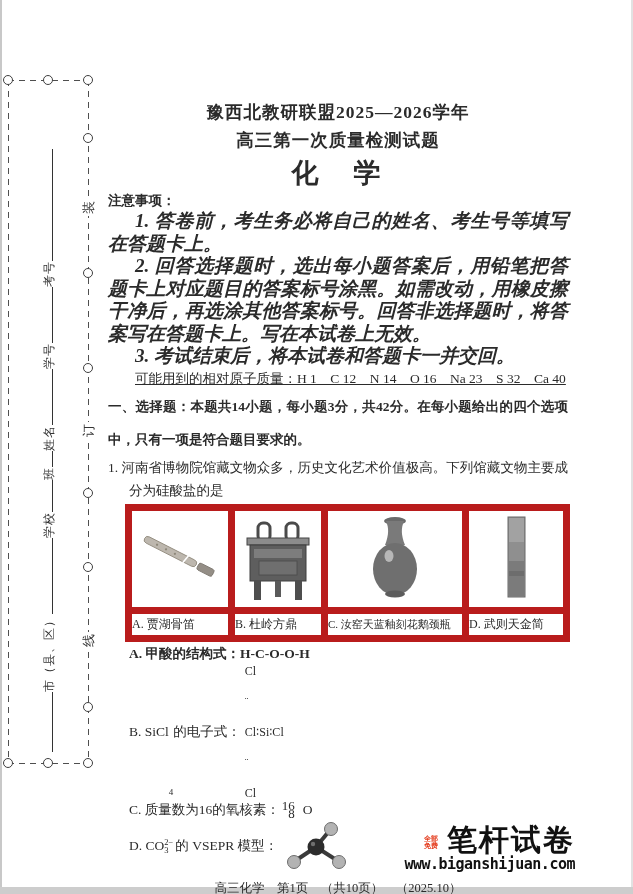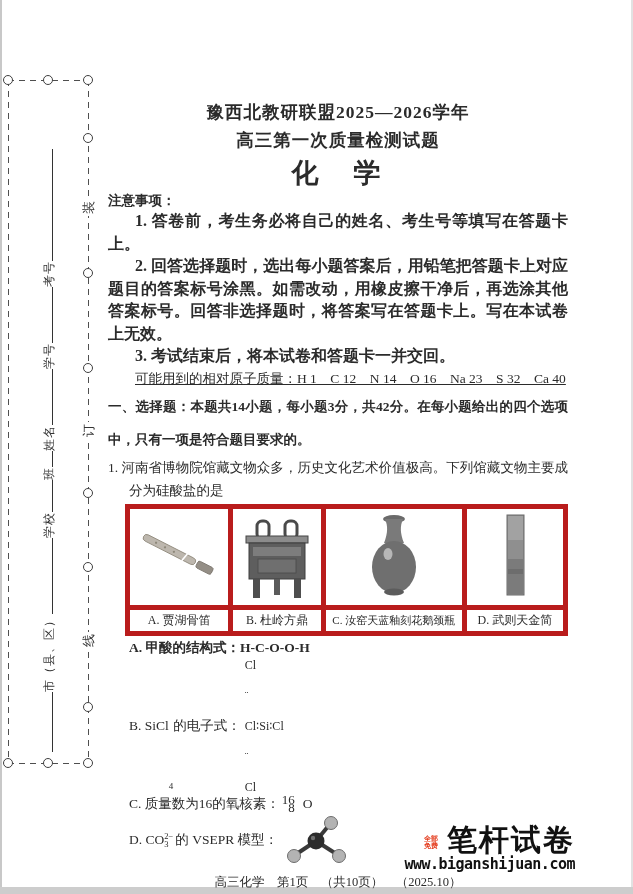--- a/index.html
+++ b/index.html
@@ -28,32 +28,32 @@
     transform:rotate(-90deg);background:#fff;text-align:center;
     font-size:13px;color:#333;
   }
 
   
   .content{position:absolute;left:108px;top:98px;width:460px;font-size:13.5px;}
   .content p,.content div{margin:0;}
   .t1{font-size:17.5px;font-weight:bold;text-align:center;line-height:28px;letter-spacing:1px;}
   .subject{font-size:27px;font-weight:bold;text-align:center;line-height:38px;letter-spacing:4px;}
   .notice-h{font-weight:bold;line-height:18px;font-size:13.5px;}
-  .notice-p{line-height:22.5px;text-indent:27px;text-align:justify;font-weight:bold;font-size:16px;}
+  .notice-p{line-height:22.5px;text-indent:27px;text-align:justify;font-weight:bold;font-size:19px;font-style:italic;}
   .masses{line-height:22px;text-indent:27px;text-decoration:underline;}
   .section-h{line-height:33px;font-weight:bold;text-align:justify;}
   .stem{line-height:23px;padding-left:21px;text-indent:-21px;text-align:justify;}
   .q2-stem{margin-top:12px !important;}
   .opt{margin-left:21px !important;line-height:23px;font-weight:bold;}
   .opt-flex{display:flex;align-items:center;margin-left:21px !important;min-height:23px;}
   .opt-flex sub{font-size:9px;align-self:flex-end;margin-bottom:2px;}
 
   
   table.artifacts{border-collapse:collapse;margin:2px 0 0 17px;table-layout:fixed;}
-  table.artifacts td{border:5px solid #b91c1c;padding:0;text-align:center;vertical-align:middle;}
+  table.artifacts td{border:7px solid #b91c1c;padding:0;vertical-align:middle;}
   td.img-cell{height:96px;}
   td.lab{height:21px;font-size:12px;white-space:nowrap;}
   td.lab-c{font-size:11px;}
 
   
   .lewis{display:inline-flex;flex-direction:column;margin-left:4px;font-size:12px;gap:22px;}
   .lw{line-height:12px;}
   .lw.dots{font-size:11px;line-height:5px;}
 
   

